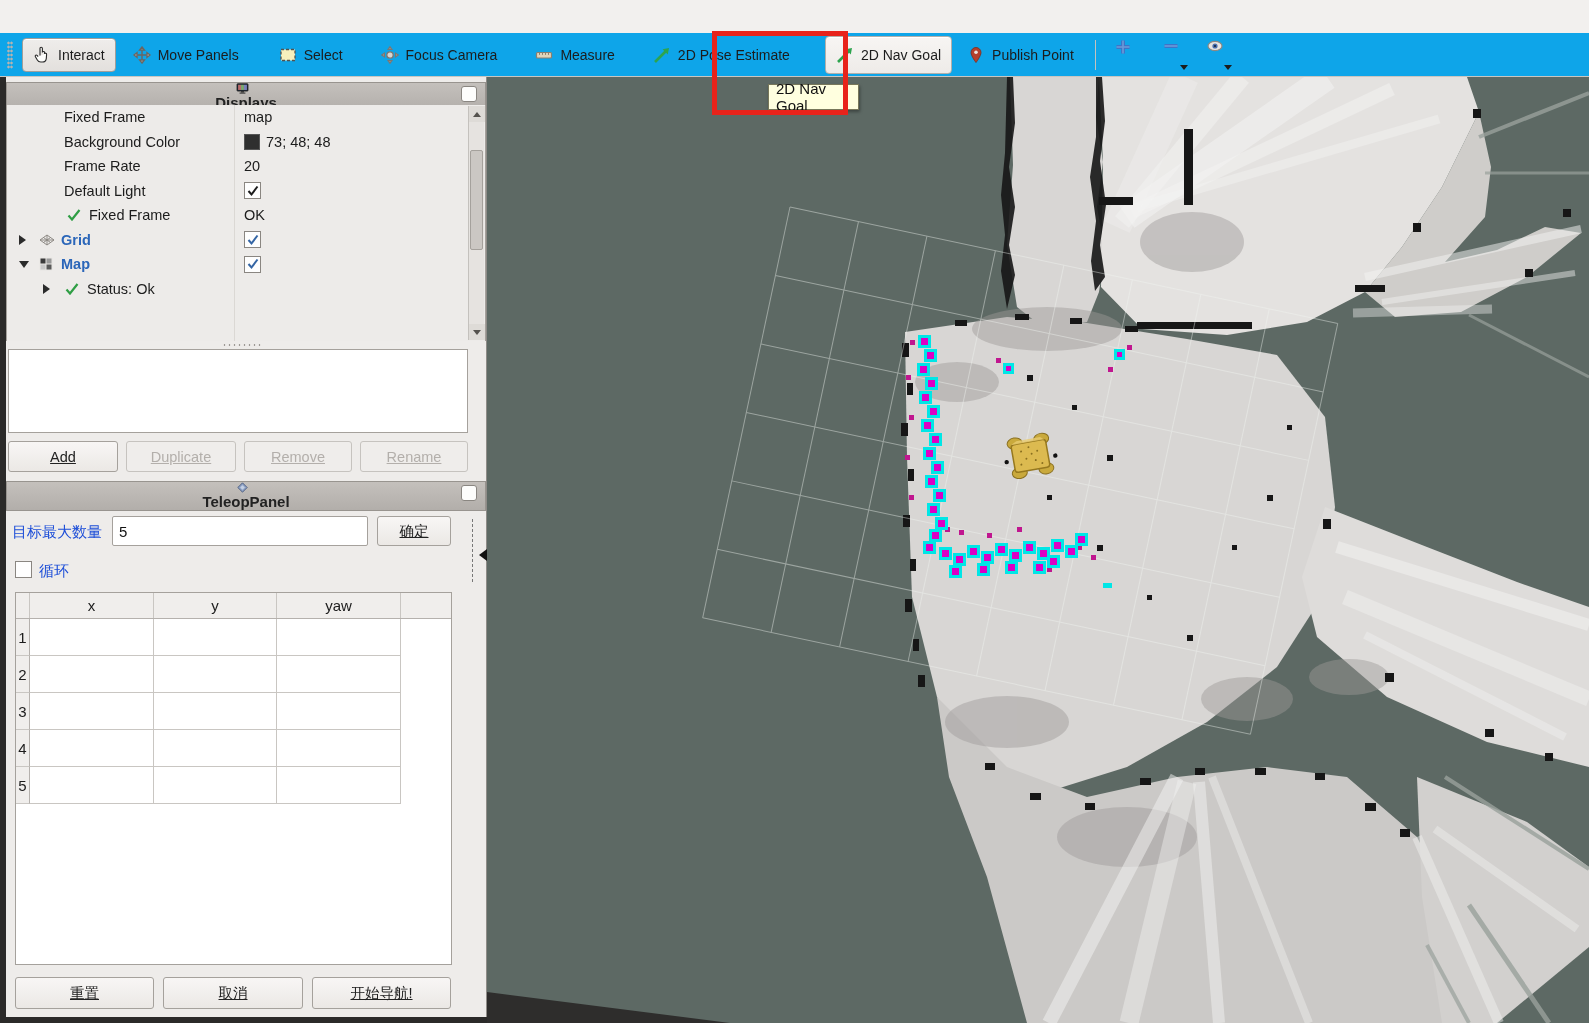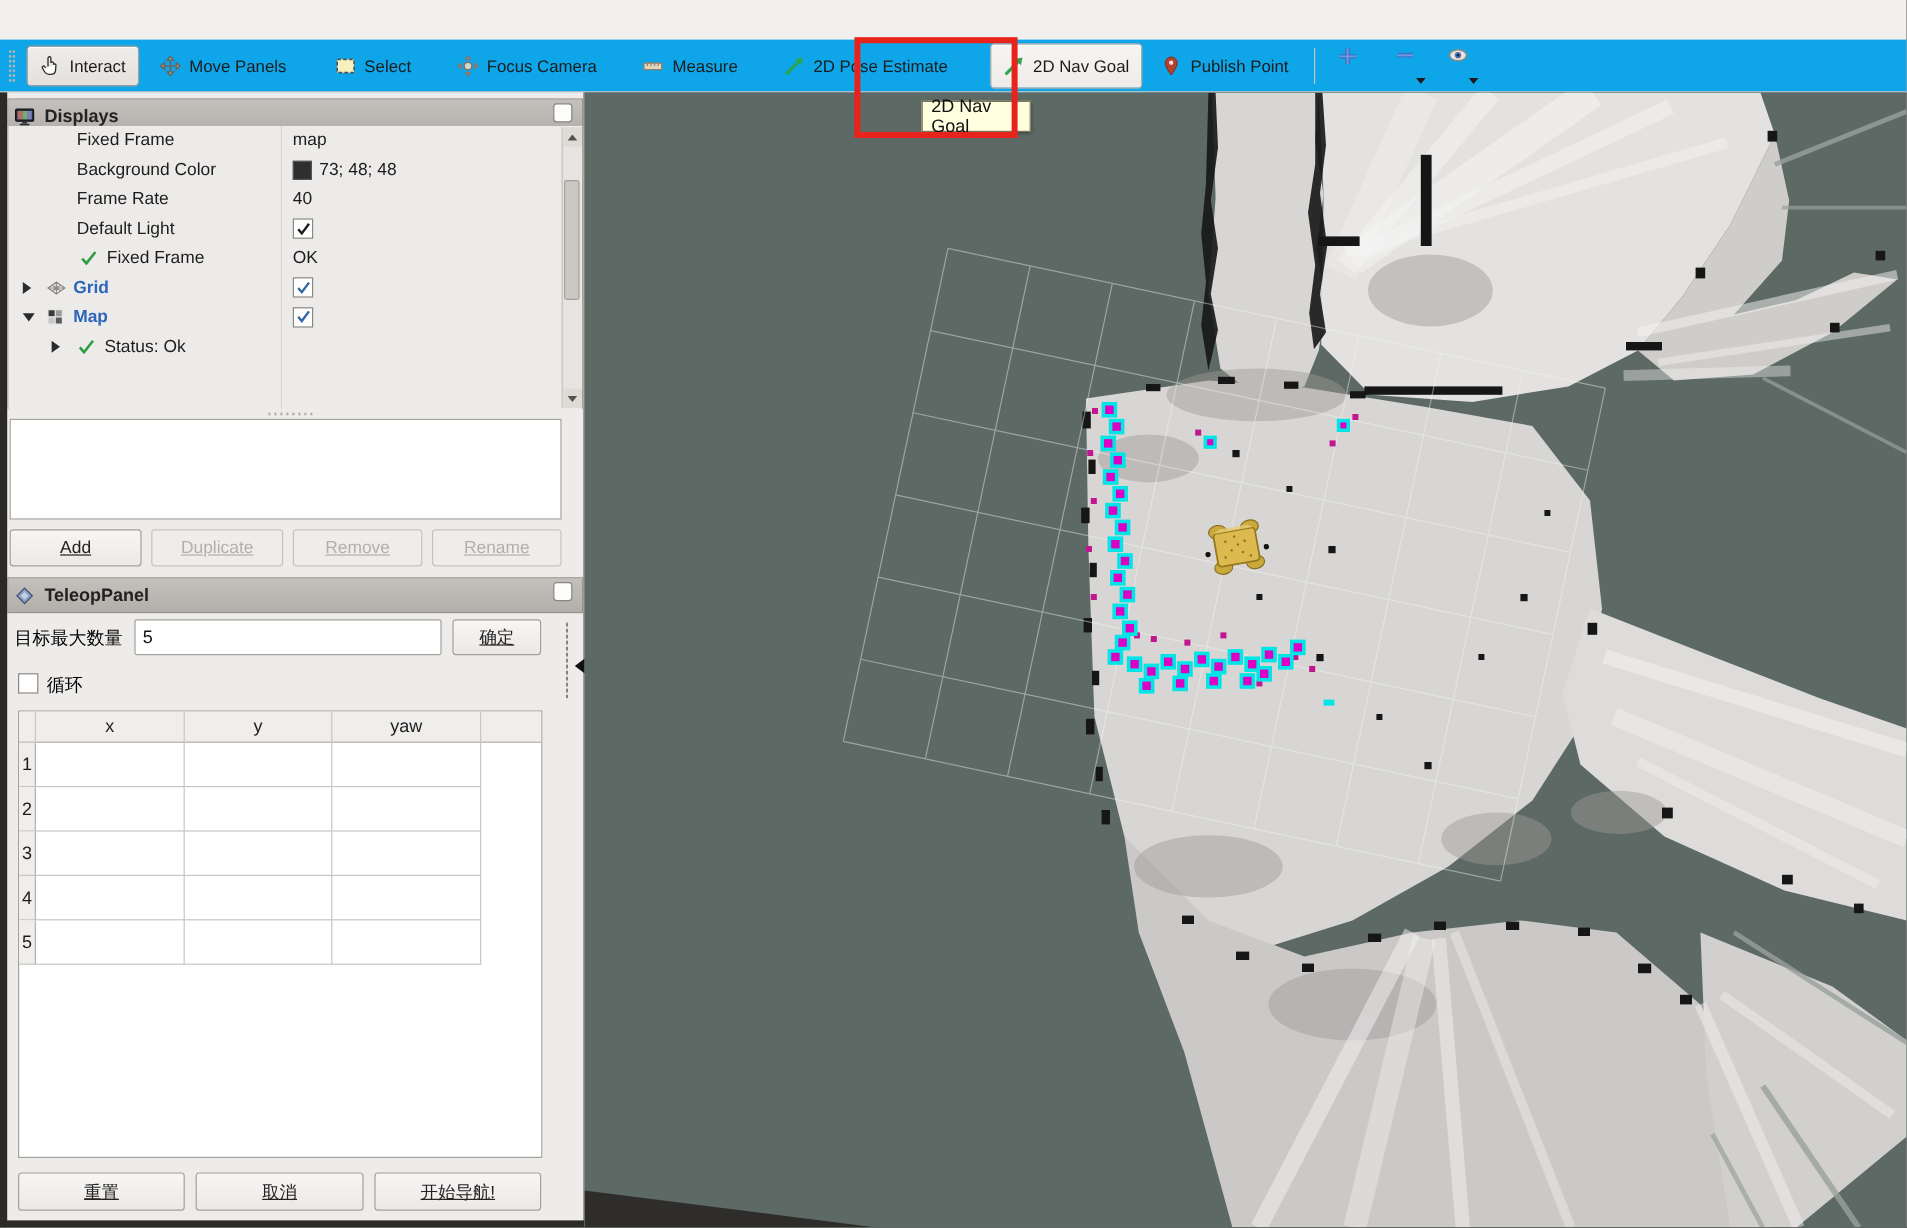--- a/index.html
+++ b/index.html
@@ -30,21 +30,21 @@
   .tb-small { display:flex; align-items:flex-start; position:relative; padding:0 8px; height:34px; }
   .dd-arrow { position:absolute; right:0; bottom:2px; width:0; height:0;
     border-left:4px solid transparent; border-right:4px solid transparent; border-top:5px solid #1c1c1c; }
   
   .left-panel { position:absolute; left:0; top:77px; width:487px; height:946px;
     background:#eeecea; border-right:1px solid #8f8c88; }
   .left-edge { position:absolute; left:0; top:0; width:6px; height:946px; background:#2b2a29; }
   .bottom-edge { position:absolute; left:0; top:940px; width:487px; height:6px; background:#2b2a29; }
   .panel-titlebar { position:absolute; left:6px; width:480px; height:30px;
     background:linear-gradient(#c4c0bc,#b2aeaa); border:1px solid #98948f;
-    display:flex; align-items:center; padding:0 5px; font-size:15px; font-weight:bold; color:#222; }
+    display:flex; align-items:center; padding:0 5px; font-size:15px; font-weight:bold; color:#222;flex-direction:column; }
   .panel-titlebar .t-ico { width:17px; height:15px; margin-right:8px; }
   .title-check { position:absolute; right:8px; top:3px; width:16px; height:16px;
     background:#fdfdfc; border:1px solid #8a8681; border-radius:3px; }
   
   .tree { position:absolute; left:6px; top:28px; width:480px; height:236px; overflow:hidden;
     background:#edebe9; border-left:1px solid #a5a19c; border-right:1px solid #a5a19c; }
   .tree-coldiv { position:absolute; left:227px; top:0; width:1px; height:100%; background:#dbd8d4; }
   .tree-row { position:relative; height:24.5px; display:flex; align-items:center; font-size:14.5px; }
   .tw { position:absolute; display:flex; align-items:center; }
   .exp-down { width:0; height:0; border-left:5px solid transparent; border-right:5px solid transparent; border-top:7px solid #2b2b2b; }
@@ -57,21 +57,21 @@
   .tree-scroll { position:absolute; right:1px; top:1px; width:16px; height:234px; background:#e6e3e0; border-left:1px solid #c4c1bd; }
   .scr-btn { position:absolute; left:0; width:16px; height:16px; background:#dedbd7; display:flex; align-items:center; justify-content:center; }
   .scr-thumb { position:absolute; left:1px; top:44px; width:13px; height:100px; background:#cbc7c3; border:1px solid #a5a19c; border-radius:2px; }
   .split-dots { position:absolute; left:222px; width:40px; height:4px;
     background-image:radial-gradient(#9d9995 1px, transparent 1.2px); background-size:5px 4px; }
   .listbox { position:absolute; left:8px; top:272px; width:460px; height:84px; background:#ffffff; border:1px solid #a5a19c; }
   .btn { background:linear-gradient(#f8f6f5,#ebe8e5); border:1px solid #a5a19c; border-radius:3px;
     font-size:14.5px; color:#222; display:flex; align-items:center; justify-content:center; font-family:inherit;text-decoration:underline; }
   .btn.disabled { color:#b3afab; border-color:#c6c3bf; background:#efedeb; }
   
-  .lbl-cn { font-size:15px; color:#000000; }
+  .lbl-cn { font-size:15px; color:#1d4ed8; }
   .tp-input { position:absolute; left:112px; top:439px; width:256px; height:30px; background:#fff;
     border:1px solid #a5a19c; border-radius:2px; font-size:15px; padding:0 6px; font-family:inherit; color:#111; }
   .tp-table { position:absolute; left:15px; top:515px; width:437px; height:373px; background:#ffffff; border:1px solid #a5a19c; }
   .tp-thead { position:absolute; left:0; top:0; width:435px; height:26px; background:#f0eeec; border-bottom:1px solid #b5b1ad; display:flex; }
   .th-cell { font-size:15px; display:flex; align-items:center; justify-content:center; border-right:1px solid #c9c6c2; }
   .tb-rows { position:absolute; left:0; top:26px; width:385px; }
   .tp-row { display:flex; height:37px; }
   .rownum { width:14px; background:#f0eeec; border-right:1px solid #b5b1ad; border-bottom:1px solid #c9c6c2;
     font-size:15px; display:flex; align-items:center; justify-content:center; }
   .cell { border-right:1px solid #c9c6c2; border-bottom:1px solid #c9c6c2; }
@@ -222,21 +222,21 @@
       <div class="tree-row">
         <span class="tw tree-label" style="left:57px">Background Color</span>
         <span class="tree-value">
           <span class="swatch"></span>
           <span>73; 48; 48</span>
         </span>
       </div>
 
       <div class="tree-row">
         <span class="tw tree-label" style="left:57px">Frame Rate</span>
-        <span class="tree-value">40</span>
+        <span class="tree-value">20</span>
       </div>
 
       <div class="tree-row">
         <span class="tw tree-label" style="left:57px">Default Light</span>
         <span class="tree-value">
             <span class="cbx">
           <svg width="12" height="12" viewBox="0 0 12 12">
                 <path d="M1.5 6 l3 3.5 L10.5 1.5" fill="none" stroke="#1c1c1c" stroke-width="2"></path>
               </svg>
         </span>

